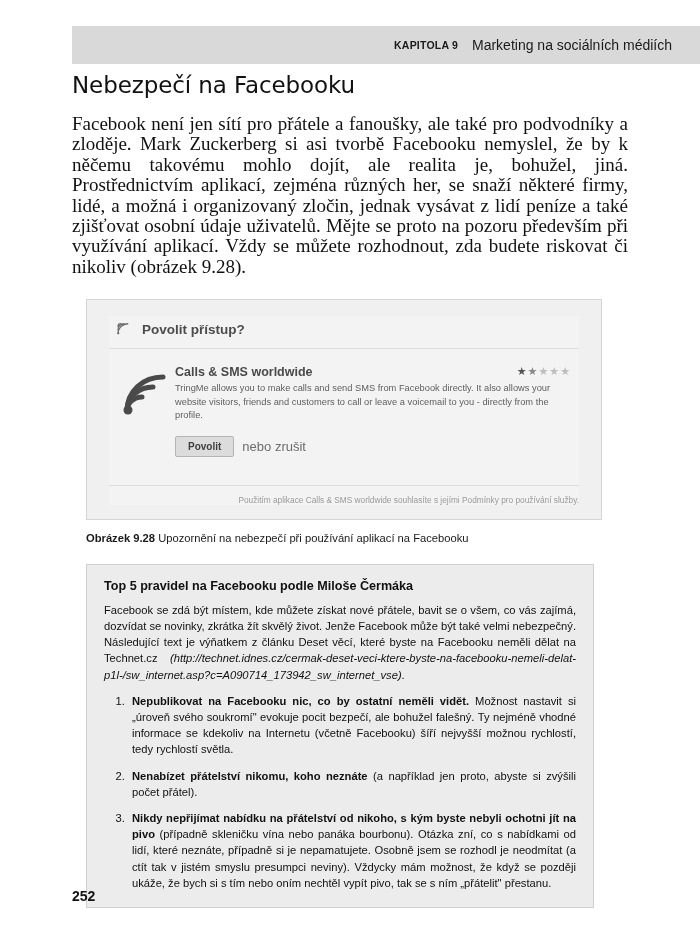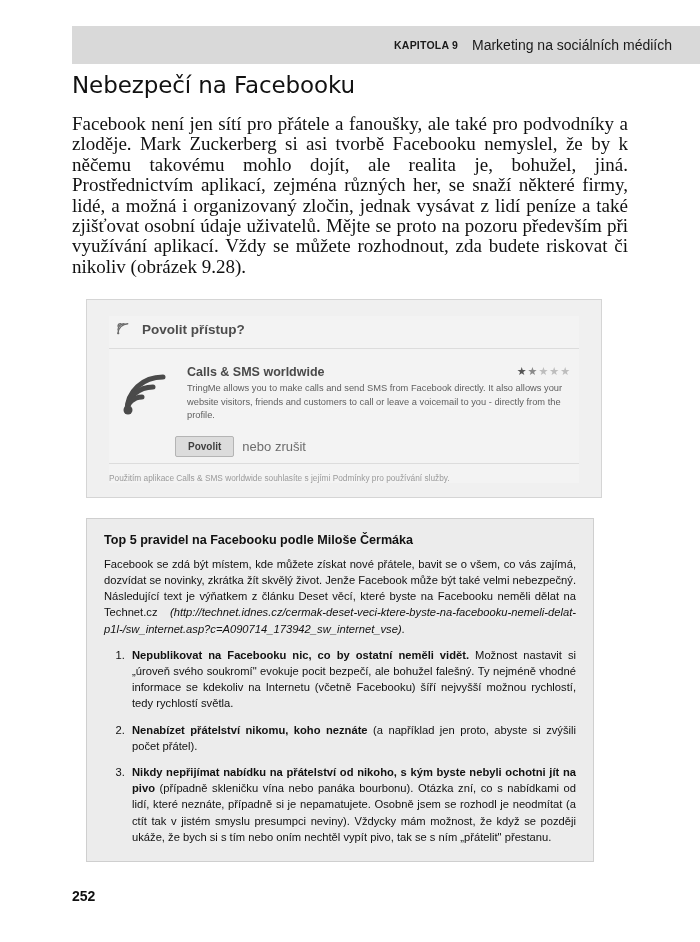--- a/index.html
+++ b/index.html
@@ -111,21 +111,20 @@
     font-size: 10.2px;
     line-height: 15.5px;
     color: #5a5a5a;
     padding: 0 6px 0 6px;
     margin: 0 0 12px 0;
   }
   .fig-para b { color: #3d3d3d; font-weight: bold; }
 
   .app-box {
     display: flex;
-    gap: 12px;
     padding: 6px 8px 2px 8px;
   }
   .app-logo {
     width: 58px;
     height: 52px;
     flex: 0 0 58px;
     color: #4a4a4a;
     margin-top: 2px;
   }
   .app-main { flex: 1 1 auto; }
@@ -169,23 +168,23 @@
     padding: 3px 12px;
     line-height: 1.3;
   }
   .cancel-text {
     font-family: "Liberation Sans", sans-serif;
     font-size: 13px;
     color: #6d6d6d;
   }
   .fig-foot {
     border-top: 1px solid #dcdcdc;
-    margin-top: 6px;
+    margin-top: 28px;
     padding-top: 9px;
-    text-align: left;
+    text-align: right;
     font-family: "Liberation Sans", sans-serif;
     font-size: 8.3px;
     color: #9a9a9a;
   }
 
   
   .caption {
     margin-top: 12px;
     margin-left: 14px;
     font-family: "Liberation Sans", sans-serif;
@@ -304,20 +303,24 @@
 
         <div class="app-actions">
           <span class="btn-allow">Povolit</span>
           <span class="cancel-text">nebo zrušit</span>
         </div>
 
         <div class="fig-foot">Použitím aplikace Calls &amp; SMS worldwide souhlasíte s jejími Podmínky pro používání služby.</div>
       </div>
     </div>
 
+    <div class="caption">
+      <b>Obrázek 9.28</b>
+      <span>Upozornění na nebezpečí při používání aplikací na Facebooku</span>
+    </div>
 
     <div class="tipbox">
       <div class="tip-title">Top 5 pravidel na Facebooku podle Miloše Čermáka</div>
       <p class="tip-intro">
         <span>Facebook se zdá být místem, kde můžete získat nové přátele, bavit se o všem, co vás zajímá, dozvídat se novinky, zkrátka žít skvělý život. Jenže Facebook může být také velmi nebezpečný. Následující text je výňatkem z článku Deset věcí, které byste na Facebooku neměli dělat na Technet.cz</span>
         <i>(http://technet.idnes.cz/cermak-deset-veci-ktere-byste-na-facebooku-nemeli-delat-p1l-/sw_internet.asp?c=A090714_173942_sw_internet_vse)</i><span>.</span>
       </p>
       <ol class="tip-list">
         <li>
           <b>Nepublikovat na Facebooku nic, co by ostatní neměli vidět.</b><span> Možnost nastavit si „úroveň svého soukromí" evokuje pocit bezpečí, ale bohužel falešný. Ty nejméně vhodné informace se kdekoliv na Internetu (včetně Facebooku) šíří nejvyšší možnou rychlostí, tedy rychlostí světla.</span>

